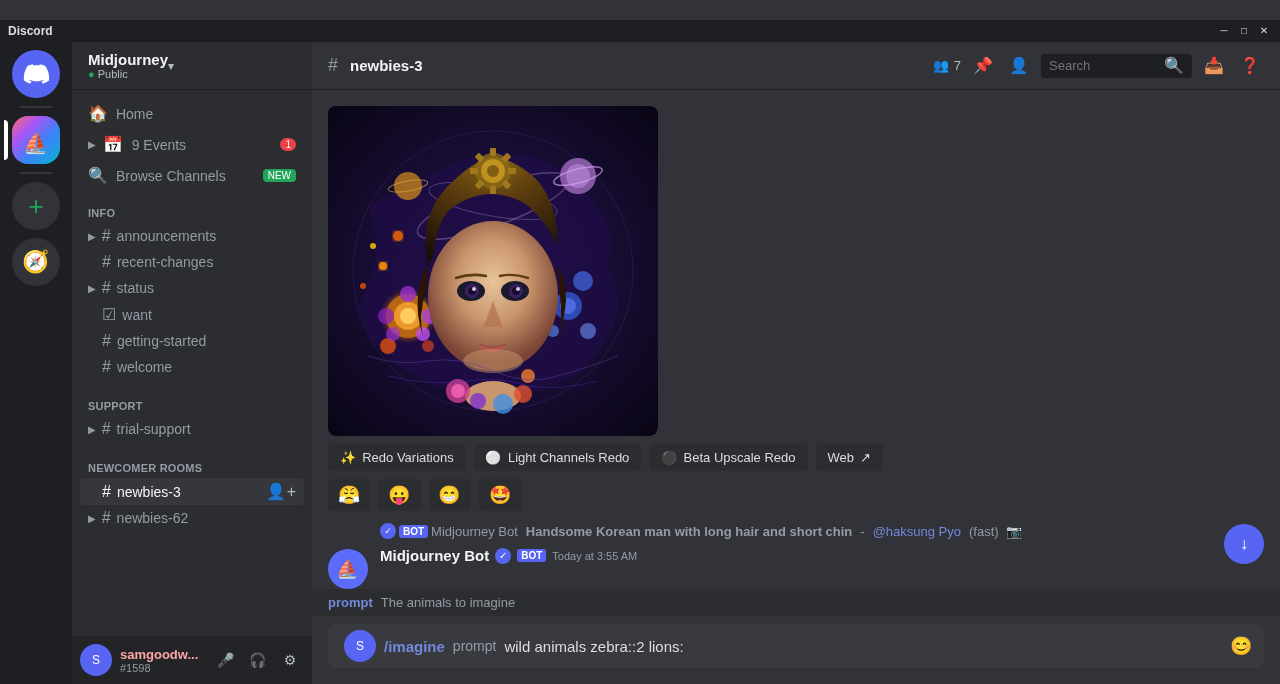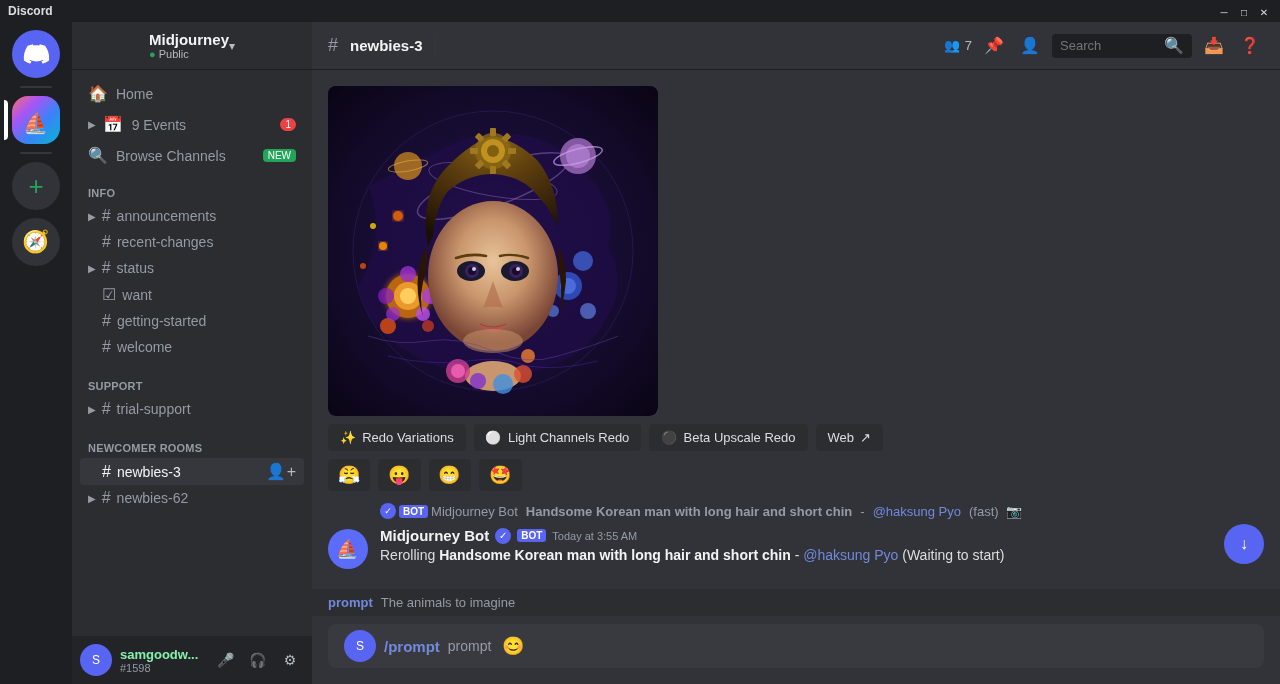--- a/index.html
+++ b/index.html
@@ -3,24 +3,25 @@
   <meta charset="utf-8">
   <style>
     * { margin: 0; padding: 0; box-sizing: border-box; }
     body { font-family: 'Segoe UI', Arial, sans-serif; background: #313338; color: #dcddde; width: 1280px; height: 684px; overflow: hidden; display: flex; flex-direction: column; }
 
     
     .titlebar {
       height: 22px;
       background: #1e1f22;
       display: flex;
-      align-items: flex-start;
+      align-items: flex-end;
       justify-content: space-between;
       padding: 4px 8px;
       flex-shrink: 0;
+      margin-top: 20px;
     }
     .titlebar-left { display: flex; align-items: center; gap: 6px; }
     .titlebar-controls { display: flex; gap: 4px; }
     .titlebar-btn { width: 16px; height: 16px; display: flex; align-items: center; justify-content: center; font-size: 10px; color: #dcddde; cursor: pointer; }
 
     
     .app { display: flex; flex: 1; overflow: hidden; }
 
     
     .server-rail {
@@ -55,21 +56,21 @@
       background: #2b2d31;
       display: flex;
       flex-direction: column;
       flex-shrink: 0;
     }
     .sidebar-header {
       height: 48px;
       padding: 0 16px;
       display: flex;
       align-items: center;
-      justify-content: center;
+      justify-content: flex-start;
       border-bottom: 1px solid #1e1f22;
       cursor: pointer;
     }
     .sidebar-header-title { font-size: 15px; font-weight: 600; color: #f2f3f5; }
     .sidebar-header-icon { color: #b5bac1; font-size: 12px; }
     .sidebar-online { font-size: 11px; color: #b5bac1; }
 
     .sidebar-nav { padding: 8px 8px 0; }
     .sidebar-nav-item {
       display: flex; align-items: center; gap: 8px;
@@ -109,21 +110,21 @@
       display: flex;
       align-items: center;
       gap: 8px;
     }
     .user-avatar {
       width: 32px; height: 32px; border-radius: 50%;
       background: #5865f2; display: flex; align-items: center;
       justify-content: center; font-size: 12px; color: #fff; flex-shrink: 0;
     }
     .user-info { flex: 1; min-width: 0; }
-    .user-name { font-size: 13px; font-weight: 600; color: #86efac; }
+    .user-name { font-size: 13px; font-weight: 600; color: #fca5a5; }
     .user-disc { font-size: 11px; color: #949ba4; }
     .user-controls { display: flex; gap: 4px; }
     .user-ctrl-btn { width: 28px; height: 28px; border-radius: 4px; background: transparent; display: flex; align-items: center; justify-content: center; cursor: pointer; color: #b5bac1; font-size: 14px; }
 
     
     .main-content { flex: 1; display: flex; flex-direction: column; overflow: hidden; }
 
     
     .channel-header {
       height: 48px;
@@ -143,21 +144,21 @@
     .header-tool-btn { width: 28px; height: 28px; display: flex; align-items: center; justify-content: center; cursor: pointer; color: #b5bac1; font-size: 16px; border-radius: 4px; }
     .header-members-count { font-size: 13px; color: #b5bac1; display: flex; align-items: center; gap: 4px; }
 
     
     .search-box {
       background: #1e1f22;
       border-radius: 4px;
       display: flex;
       align-items: center;
       padding: 8px 8px;
-      gap: 4px;
+      gap: 15px;
       height: 24px;
       min-width: 140px;
     }
     .search-box input {
       background: transparent;
       border: none;
       outline: none;
       color: #dcddde;
       font-size: 13px;
       width: 100px;
@@ -704,43 +705,37 @@
 
         <div class="bot-message">
           <div class="bot-avatar">⛵</div>
           <div class="bot-content">
             <div class="bot-header">
               <span class="bot-name">Midjourney Bot</span>
               <span class="verified-badge">✓</span>
               <span class="bot-badge">BOT</span>
               <span class="bot-time">Today at 3:55 AM</span>
             </div>
-            <div class="bot-text">
-              <span>Rerolling </span>
-              <strong>Handsome Korean man with long hair and short chin</strong>
-              <span> - </span>
-              <span class="mention">@haksung Pyo</span>
-              <span> (Waiting to start)</span>
-            </div>
           </div>
         </div>
 
       </div>
 
       <div class="scroll-btn" style="position:absolute;right:16px;bottom:120px;">↓</div>
 
       <div class="prompt-hint">
         <span class="prompt-label">prompt</span>
         <span>The animals to imagine</span>
       </div>
 
       <div class="message-bar-wrap">
         <div class="message-bar">
           <div class="user-avatar" style="width:32px;height:32px;font-size:12px;margin-right:8px;flex-shrink:0;">S</div>
-          <span class="message-command">/prompt</span>
+          <span class="message-command">/imagine</span>
           <span class="message-prompt-label">prompt</span>
+          <input class="message-input" type="text" value="wild animals zebra::2 lions:" style="">
           <div class="message-emoji-btn">😊</div>
         </div>
       </div>
     </div>
   </div>
 
 </div>
 
 </body></html>

